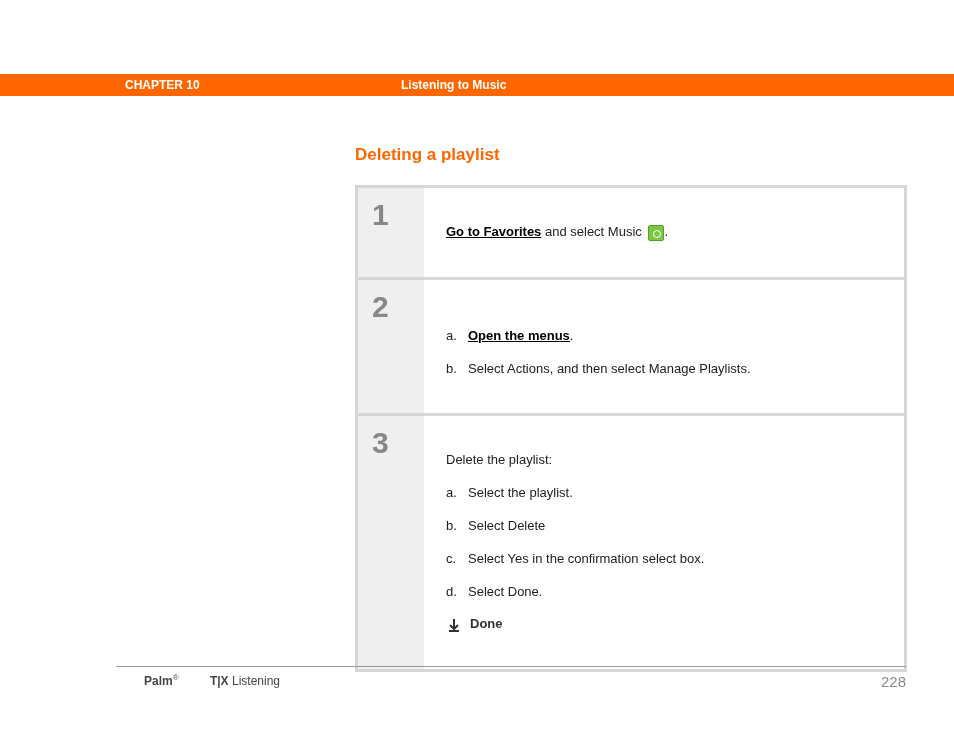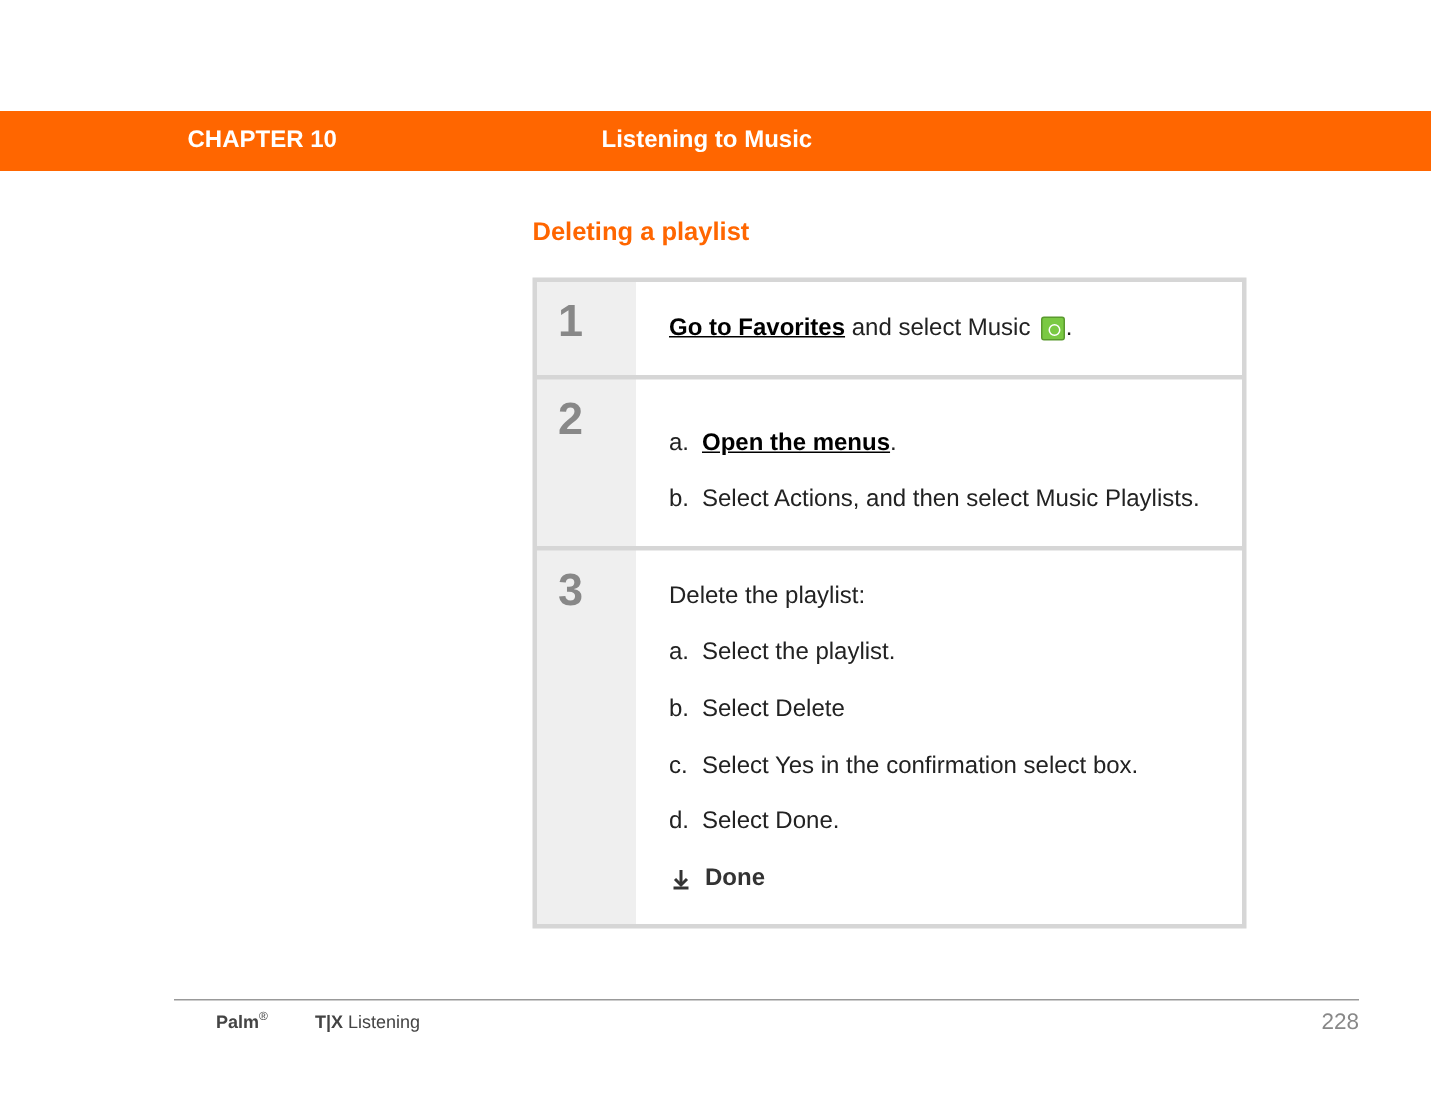--- a/index.html
+++ b/index.html
@@ -10,42 +10,42 @@
       height: 738px;
       position: relative;
       font-size: 13px;
       color: #333;
     }
     .header-bar {
       position: absolute;
       top: 74px;
       left: 0;
       right: 0;
-      height: 40px;
+      height: 22px;
       background: #ff6600;
       display: flex;
       align-items: center;
       color: #fff;
       font-weight: bold;
-      font-size: 16px;
+      font-size: 12px;
     }
     .chapter-label {
       position: absolute;
       left: 125px;
     }
     .header-title {
       position: absolute;
       left: 355px;
       padding-left: 46px;
     }
     .main-content {
       position: absolute;
       left: 355px;
       top: 145px;
-      width: 476px;
+      width: 552px;
     }
     .section-title {
       color: #ff6600;
       font-weight: bold;
       font-size: 17px;
       margin-bottom: 20px;
     }
     .steps-table {
       background: #d6d6d6;
       padding: 3px;
@@ -62,22 +62,22 @@
       padding: 12px 14px 12px 14px;
       font-size: 30px;
       font-weight: bold;
       color: #888;
       line-height: 1;
       flex-shrink: 0;
     }
     .step-body-cell {
       flex: 1;
       background: #ffffff;
-      padding: 18px 22px;
-      font-size: 16px;
+      padding: 34px 22px;
+      font-size: 13px;
       line-height: 1.6;
       color: #222;
     }
     .link-text {
       color: #000;
       font-weight: bold;
       text-decoration: underline;
       cursor: pointer;
     }
     .sublist {
@@ -164,21 +164,21 @@
     <div class="step-row">
       <div class="step-num-cell">2</div>
       <div class="step-body-cell">
         <div class="sublist">
           <div class="sub-item">
             <span class="sub-label">a.</span>
             <span><span class="link-text">Open the menus</span><span>.</span></span>
           </div>
           <div class="sub-item" style="margin-bottom:0;">
             <span class="sub-label">b.</span>
-            <span>Select Actions, and then select Music Playlists.</span>
+            <span>Select Actions, and then select Manage Playlists.</span>
           </div>
         </div>
       </div>
     </div>
 
     <div class="step-row">
       <div class="step-num-cell">3</div>
       <div class="step-body-cell">
         <div>Delete the playlist:</div>
         <div class="sublist">

